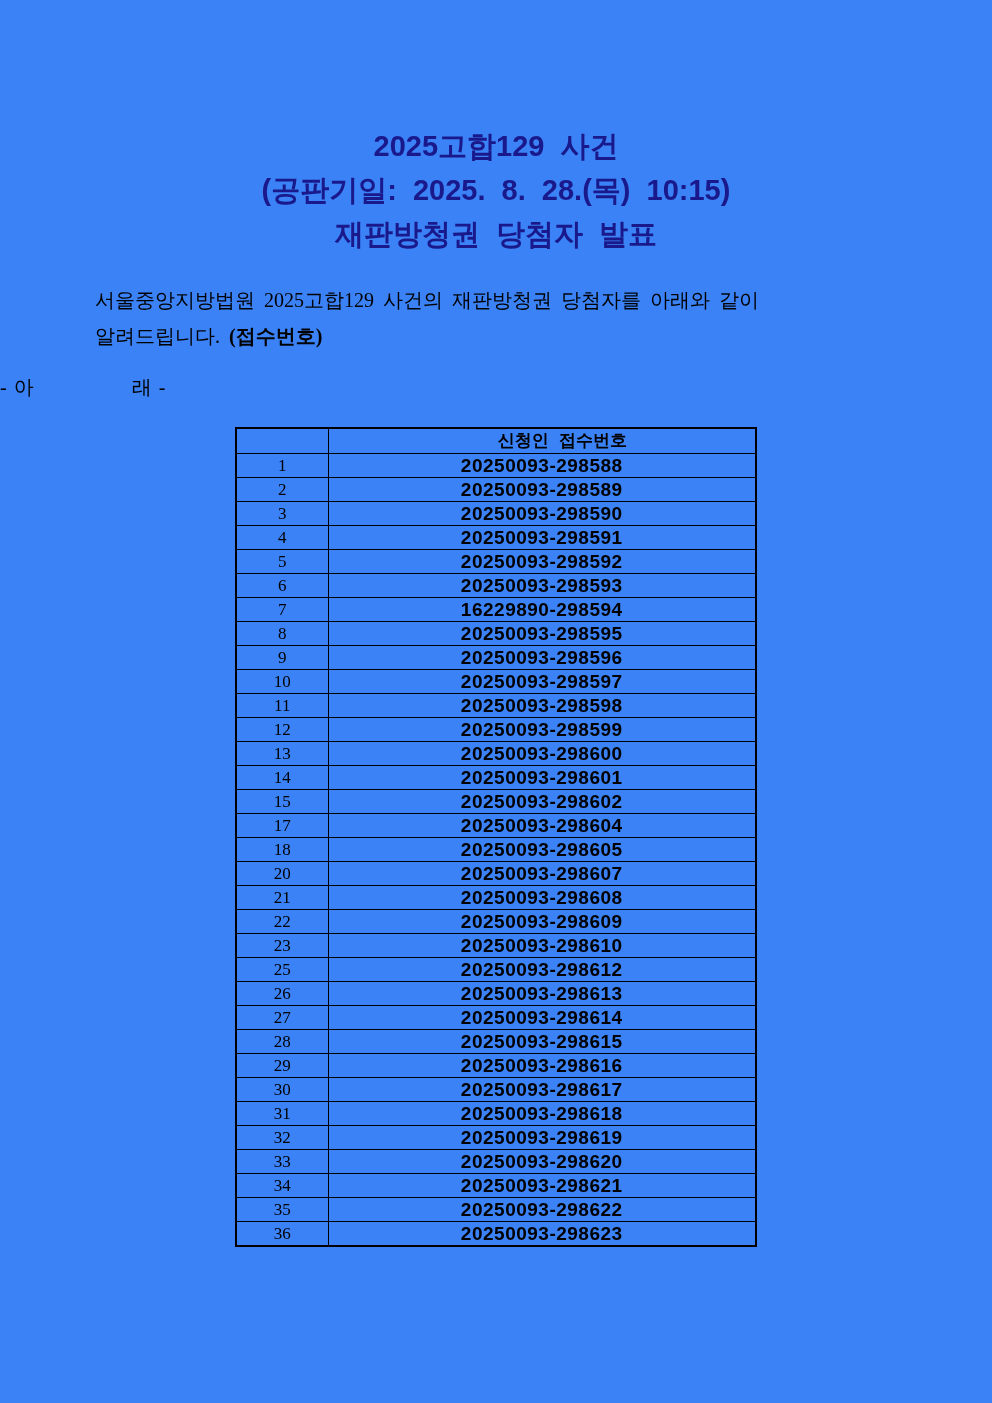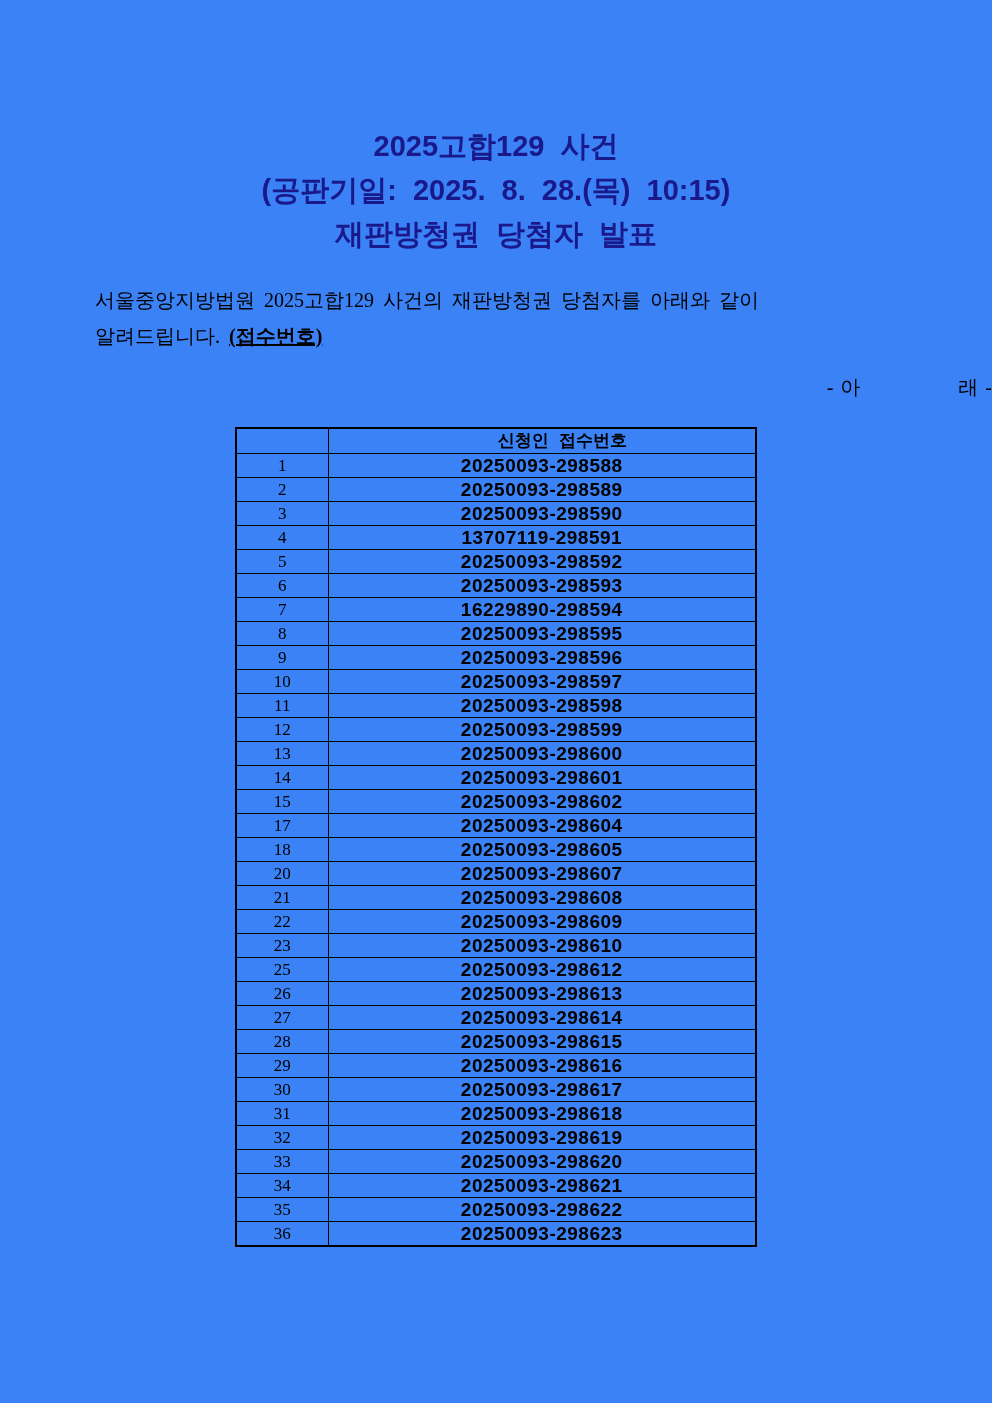--- a/index.html
+++ b/index.html
@@ -29,25 +29,24 @@
   .intro {
     margin: 26px 0 0 95px;
     width: 756px;
     font-size: 20px;
     line-height: 36px;
     word-spacing: 4px;
     text-align: justify;
   }
   .intro .bold {
     font-weight: bold;
-    text-decoration: underline;
   }
   .below-divider {
     margin-top: 20px;
-    text-align: right;
+    text-align: left;
     font-size: 20px;
     white-space: pre;
     word-spacing: 2px;
   }
   table.winners {
     margin: 26px auto 0;
     border-collapse: collapse;
     table-layout: fixed;
     width: 520px;
     border: 2px solid #000000;
@@ -123,21 +122,21 @@
         <tr>
           <td class="cell-no">2</td>
           <td class="cell-receipt">20250093-298589</td>
         </tr>
         <tr>
           <td class="cell-no">3</td>
           <td class="cell-receipt">20250093-298590</td>
         </tr>
         <tr>
           <td class="cell-no">4</td>
-          <td class="cell-receipt">13707119-298591</td>
+          <td class="cell-receipt">20250093-298591</td>
         </tr>
         <tr>
           <td class="cell-no">5</td>
           <td class="cell-receipt">20250093-298592</td>
         </tr>
         <tr>
           <td class="cell-no">6</td>
           <td class="cell-receipt">20250093-298593</td>
         </tr>
         <tr>

